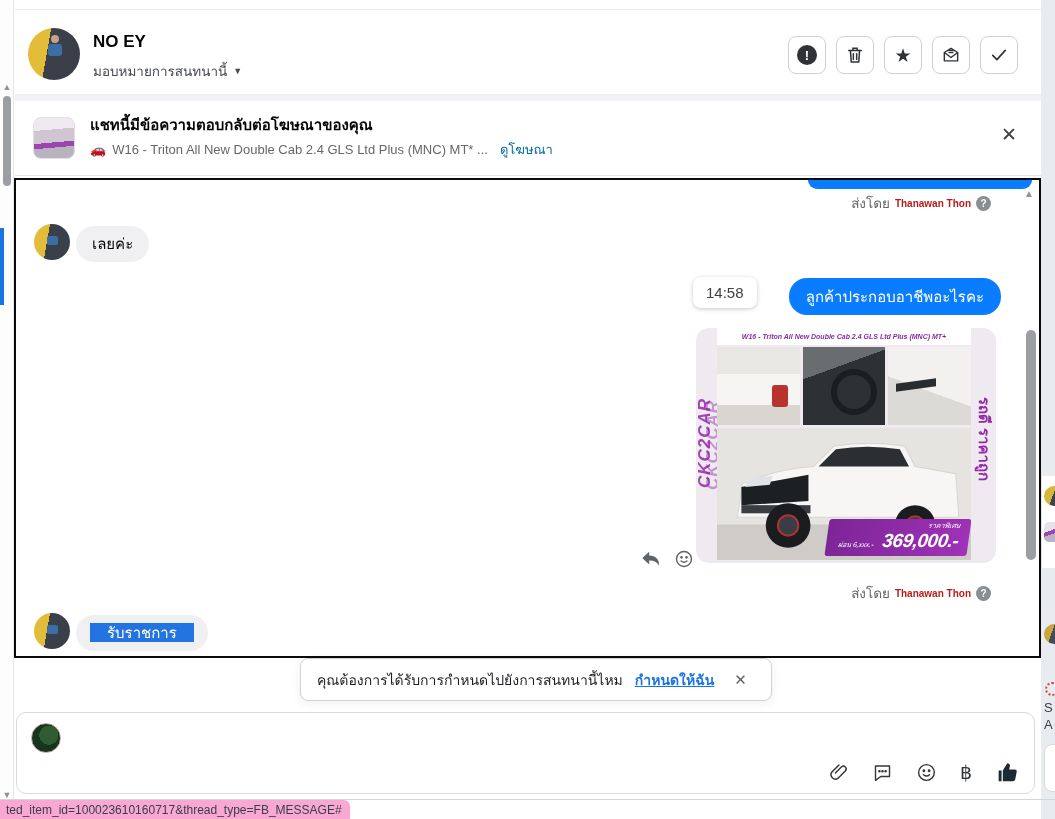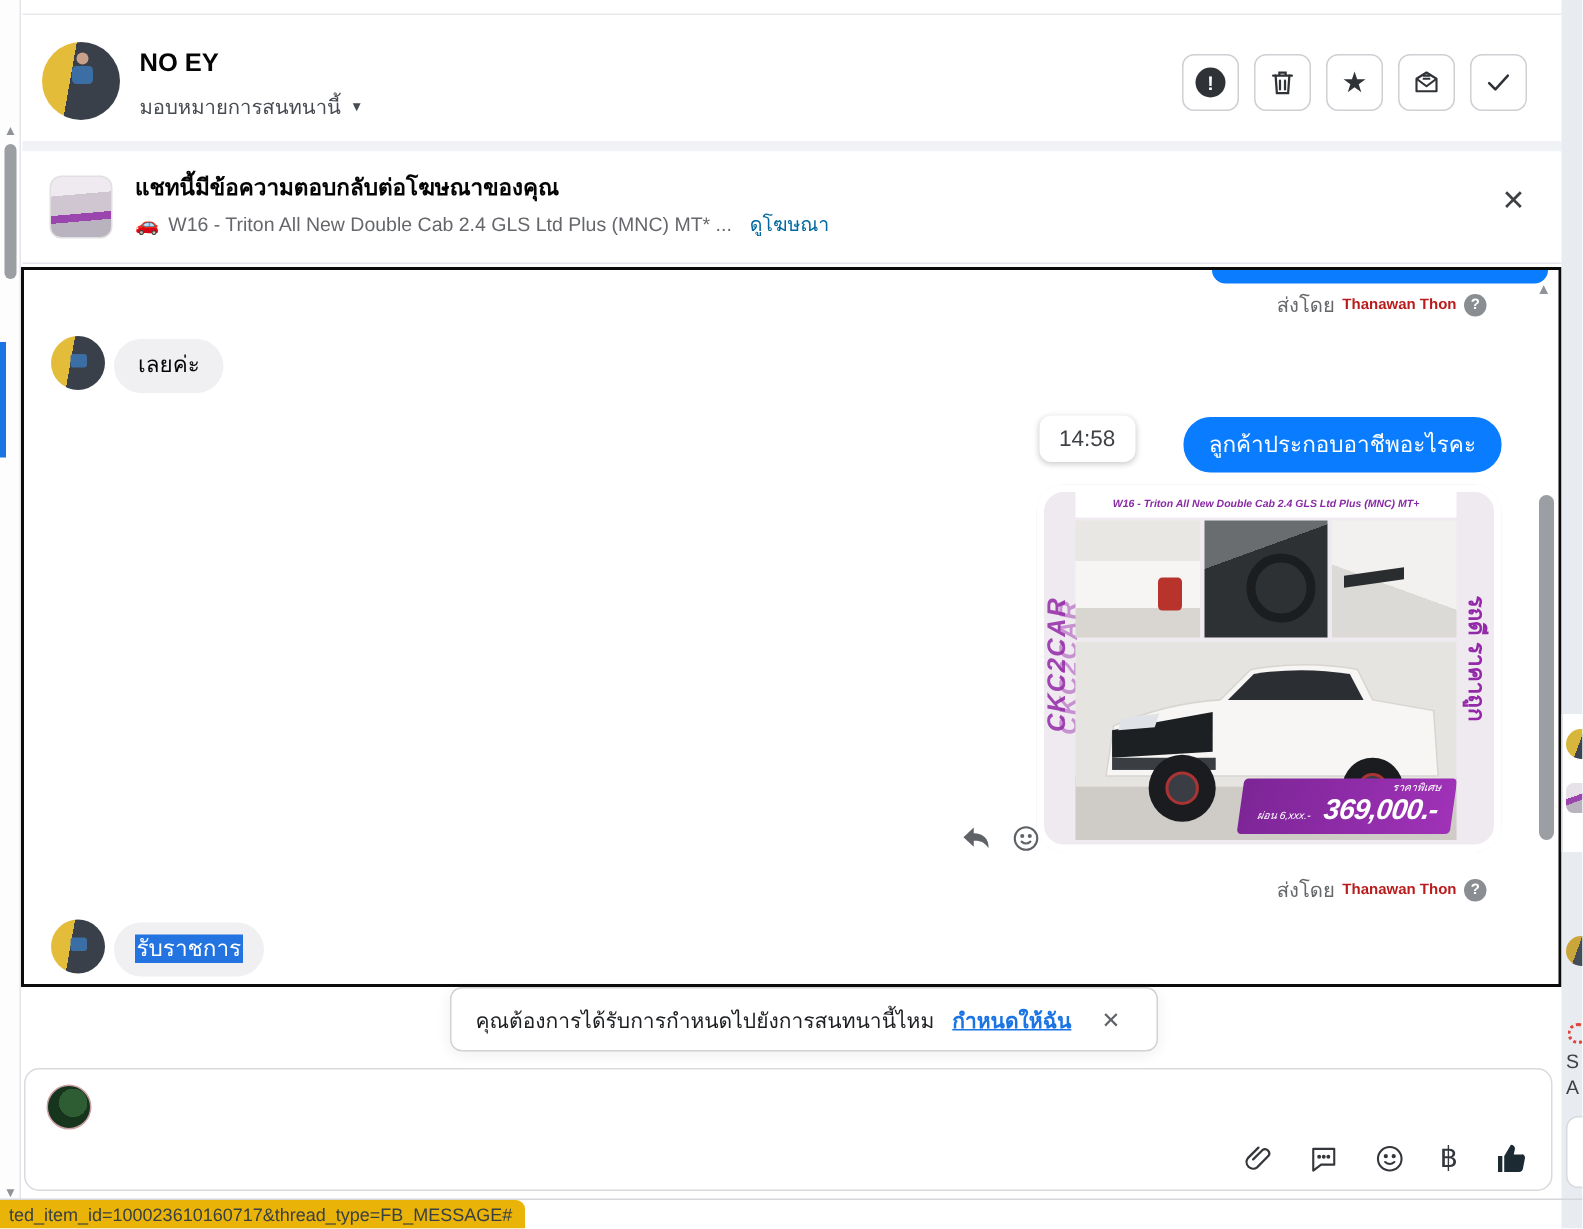--- a/index.html
+++ b/index.html
@@ -68,21 +68,21 @@
   .qmark { width:15px; height:15px; border-radius:50%; background:#8a8d91; color:#fff; font-size:10px; font-weight:bold;
            display:flex; align-items:center; justify-content:center; }
   .sb1 { top:12px; } .sb2 { top:402px; }
   .msg-avatar { position:absolute; left:18px; width:36px; height:36px; border-radius:50%;
                 background:linear-gradient(100deg,#e3bd3a 0 38%,#3a4049 38% 100%); overflow:hidden; }
   .msg-avatar::after { content:""; position:absolute; left:13px; top:12px; width:11px; height:9px; background:#3b6ea5; border-radius:2px; }
   .ma1 { top:44px; } .ma2 { top:433px; }
   .bubble-left { position:absolute; left:60px; height:36px; line-height:36px; padding:0 16px; background:#f0f0f2;
                  border-radius:18px; font-size:15px; color:#050505; }
   .bl1 { top:46px; } .bl2 { top:435px; padding:0 14px; }
-  .sel-text { background:#2374e1; color:#fff; padding:1px 1px; }
+  .sel-text { background:#2374e1; color:#fff; padding:1px 17px; }
   .time-chip { position:absolute; left:677px; top:97px; background:#fff; border-radius:8px; padding:7px 13px;
                font-size:15px; color:#3e4145; box-shadow:0 1px 4px rgba(0,0,0,.22); }
   .bubble-blue { position:absolute; right:38px; top:98px; height:37px; line-height:37px; padding:0 17px;
                  background:#0a7cff; color:#fff; border-radius:18px; font-size:15px; }
   .hover-actions { position:absolute; left:624px; top:368px; display:flex; gap:12px; align-items:center; color:#5f6368; }
 
   
   .ad-card { position:absolute; right:38px; top:143px; width:310px; height:245px; border-radius:18px; overflow:hidden;
              background:#efeaf0; box-shadow:inset 0 0 0 5px #fff; cursor:pointer; }
   .ad-card .top-strip { position:absolute; left:26px; right:30px; top:5px; height:17px; background:#fff;
@@ -125,21 +125,21 @@
   .composer .page-avatar { position:absolute; left:14px; top:10px; width:30px; height:30px; border-radius:50%;
         background:radial-gradient(circle at 60% 40%, #2e5d33 0 40%, #17351c 40%); border:1px solid #c9a0a5; }
   .composer input { position:absolute; left:58px; top:13px; width:500px; border:none; outline:none; font-size:15px; color:#050505;
         font-family:"Liberation Sans","DejaVu Sans",sans-serif; background:transparent; }
   .composer input::placeholder { color:#8a8d91; opacity:1; }
   .composer-icons { position:absolute; right:14px; bottom:8px; display:flex; align-items:center; gap:23px; color:#33363a; }
   .baht { font-size:19px; color:#33363a; line-height:1; }
 
   
   .statusline { position:absolute; left:0; top:799px; width:1055px; height:1px; background:#d4d6d9; z-index:7; }
-  .status-chip { position:absolute; left:0; top:800px; height:19px; background:#eab308; border-top-right-radius:6px;
+  .status-chip { position:absolute; left:0; top:800px; height:19px; background:#f9a8d4; border-top-right-radius:6px;
                  padding:3px 10px 0 6px; font-size:12px; color:#394045; white-space:nowrap; overflow:hidden; max-width:350px; z-index:8; }
 
   svg { display:block; }
   .clickable { cursor:pointer; }
 </style>
 </head>
 <body>
 
 <div class="left-rail">
   <div class="sel-bar"></div>

